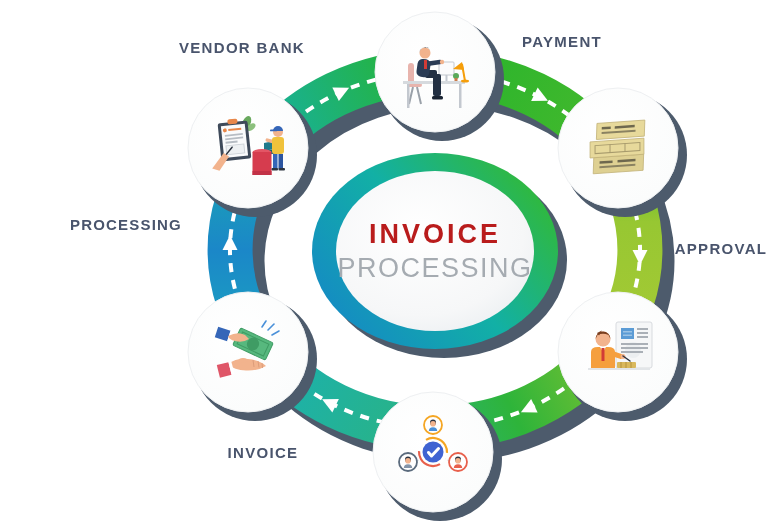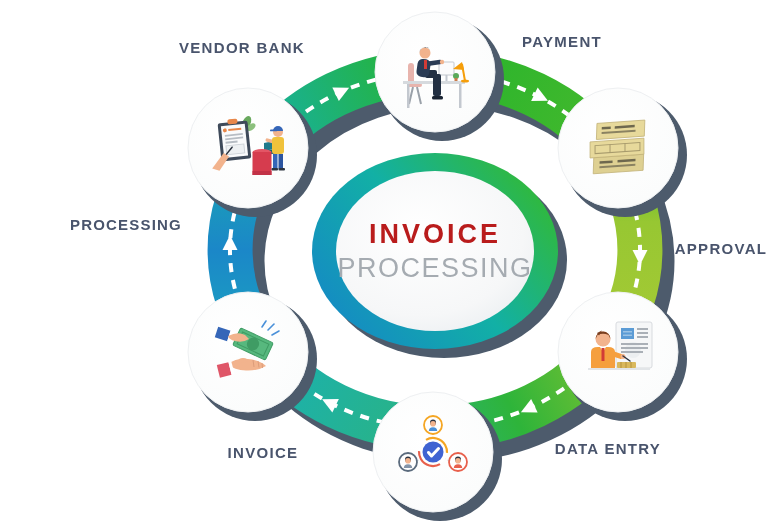--- a/index.html
+++ b/index.html
@@ -296,21 +296,20 @@
         <rect x="-6.5" y="18" width="6.5" height="2.5" rx="1" fill="#2d3440"></rect>
         <rect x="0.5" y="18" width="6.5" height="2.5" rx="1" fill="#2d3440"></rect>
       </g>
     </g>
   </g>
 </svg>
 
   <div class="lbl" style="left:242px;top:39px">VENDOR  BANK</div>
   <div class="lbl" style="left:562px;top:33px">PAYMENT</div>
   <div class="lbl" style="left:721px;top:240px">APPROVAL</div>
-  <div class="lbl" style="left:608px;top:440px">DATA ENTRY</div>
   <div class="lbl" style="left:263px;top:444px">INVOICE</div>
   <div class="lbl-block">
     <span>PROCESSING</span>
   </div>
 
   <div class="center-text">
     <div class="center-line1">INVOICE</div>
     <div class="center-line2">PROCESSING</div>
   </div>
 

